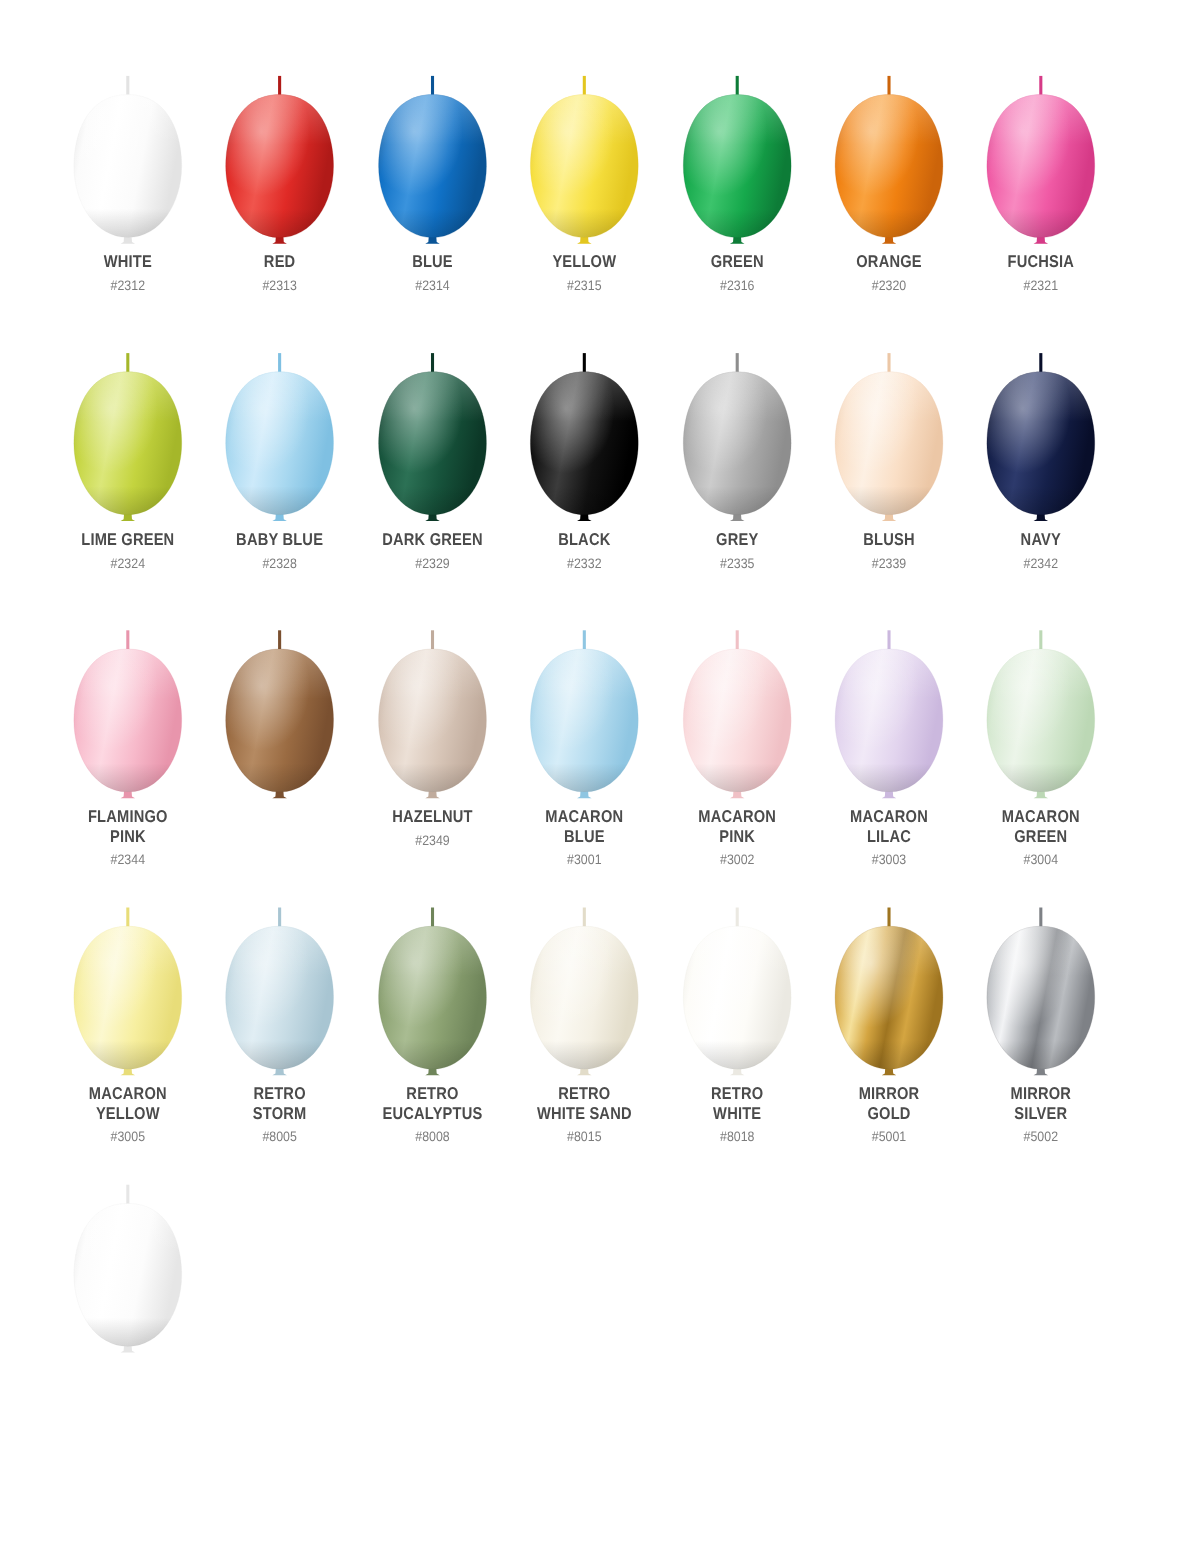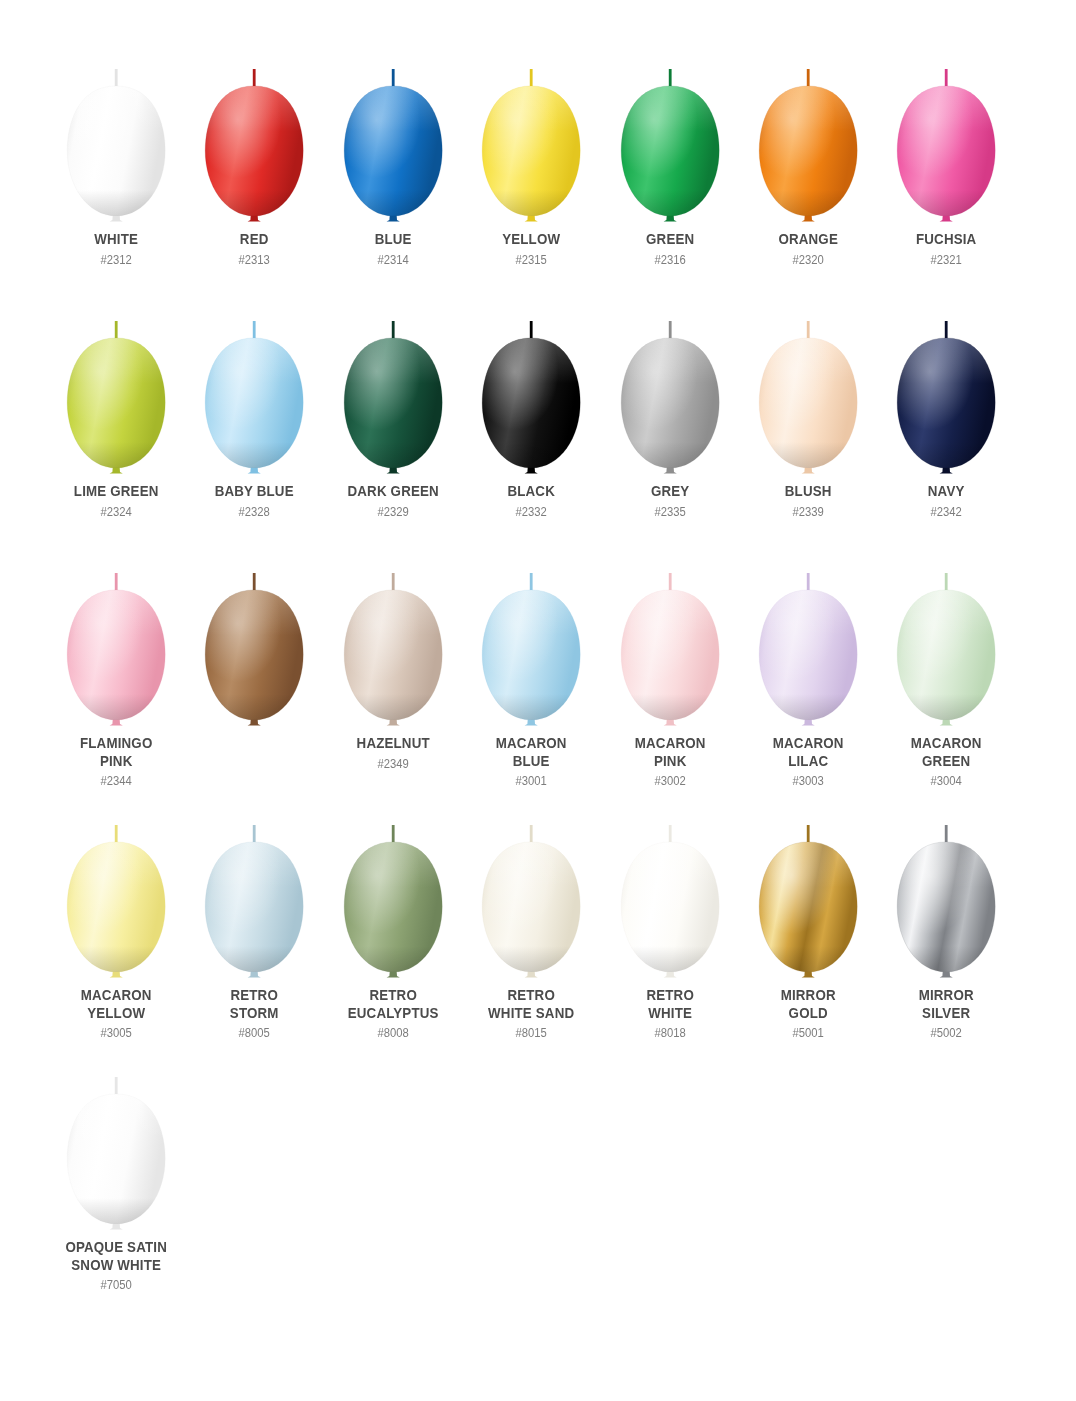--- a/index.html
+++ b/index.html
@@ -1071,19 +1071,14 @@
               <stop offset="100%" stop-color="#ffffff" stop-opacity="0"></stop>
             </radialGradient>
           </defs>
           <rect x="67.8" y="29" width="2.8" height="22" fill="#e6e6e6"></rect>
           <path d="M 66 172 L 65.4 180 L 62.6 181.6 L 75.8 181.6 L 73 180 L 72.4 172 Z" fill="#e6e6e6"></path>
           <path d="M 69.2 46 C 107.42 46, 118.2 83.7, 118.2 111 C 118.2 144.8, 98.6 176, 69.2 176 C 39.800000000000004 176, 20.200000000000003 144.8, 20.200000000000003 111 C 20.200000000000003 83.7, 30.980000000000004 46, 69.2 46 Z" fill="url(#g28-body)" stroke="#e6e6e6" stroke-width="0.6" stroke-opacity="0.35"></path>
           <path d="M 69.2 46 C 107.42 46, 118.2 83.7, 118.2 111 C 118.2 144.8, 98.6 176, 69.2 176 C 39.800000000000004 176, 20.200000000000003 144.8, 20.200000000000003 111 C 20.200000000000003 83.7, 30.980000000000004 46, 69.2 46 Z" fill="url(#g28-vert)" stroke="none" stroke-width="0.6" stroke-opacity="0.35"></path>
           <path d="M 69.2 46 C 107.42 46, 118.2 83.7, 118.2 111 C 118.2 144.8, 98.6 176, 69.2 176 C 39.800000000000004 176, 20.200000000000003 144.8, 20.200000000000003 111 C 20.200000000000003 83.7, 30.980000000000004 46, 69.2 46 Z" fill="url(#g28-hl)" stroke="none" stroke-width="0.6" stroke-opacity="0.35"></path>
         </svg>
       </div>
-      <div class="labels">
-        <div class="name">OPAQUE SATIN</div>
-        <div class="name">SNOW WHITE</div>
-        <div class="code">#7050</div>
-      </div>
     </div>
   </div>
 
 </body></html>

